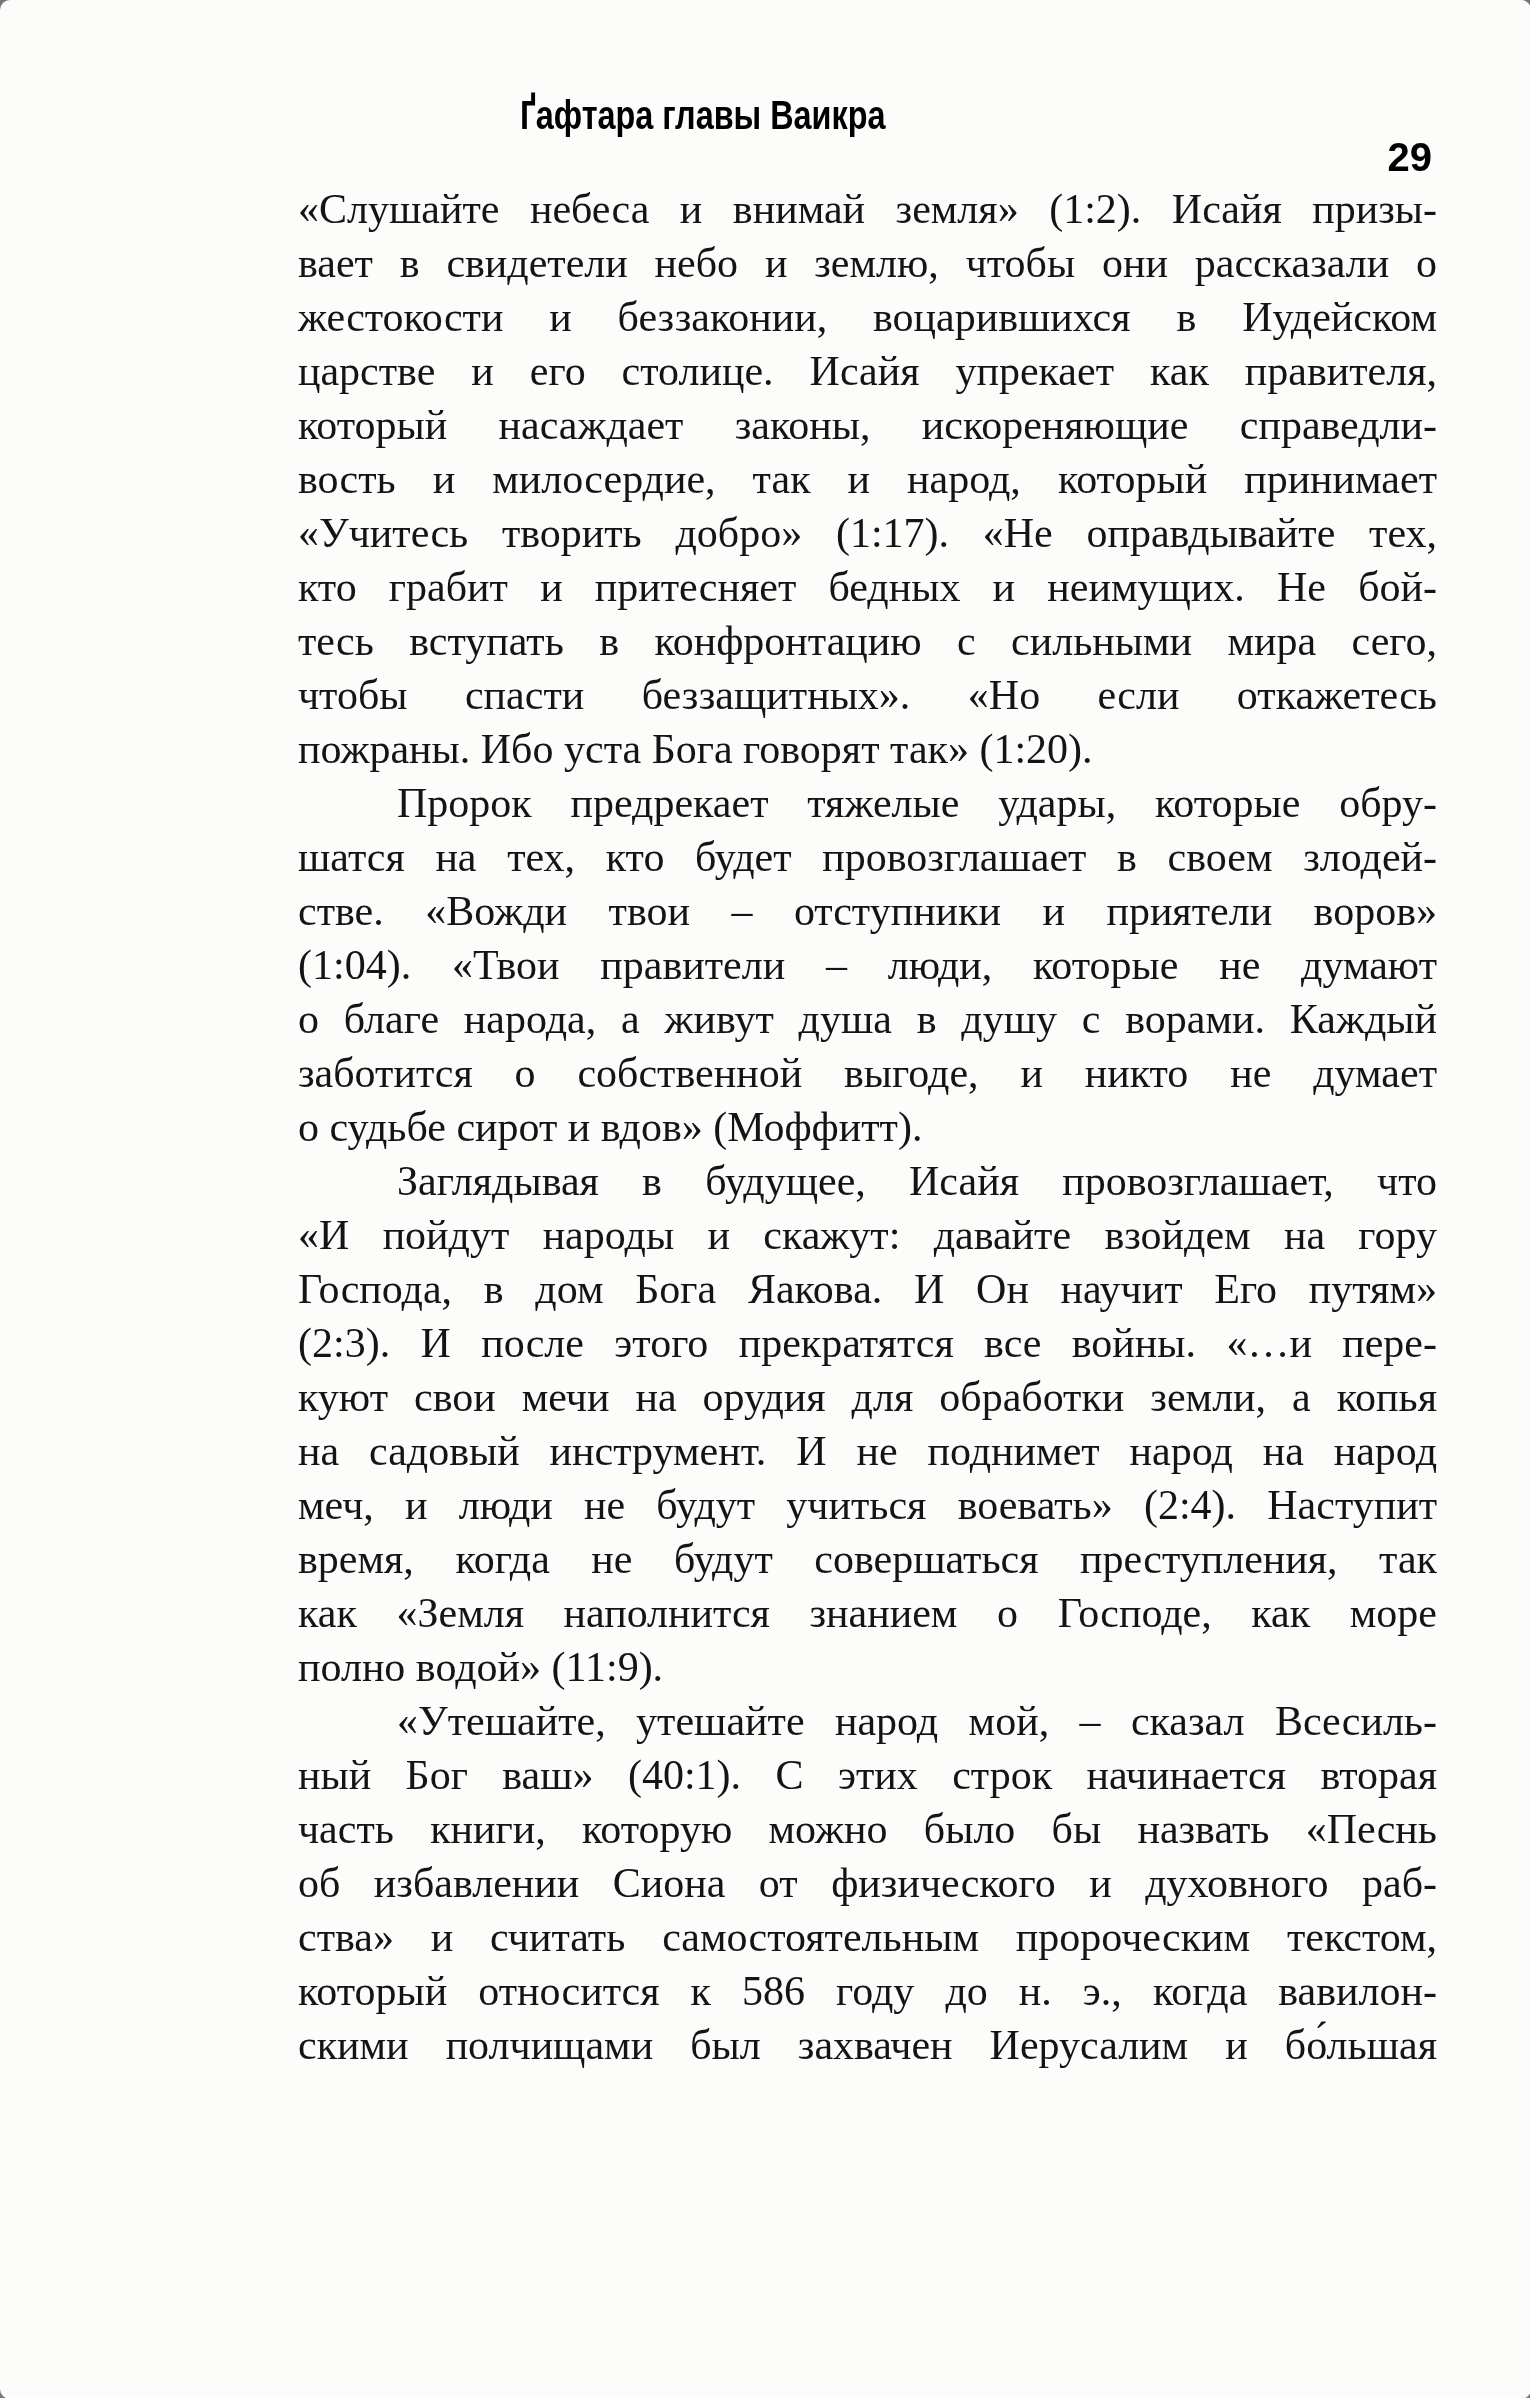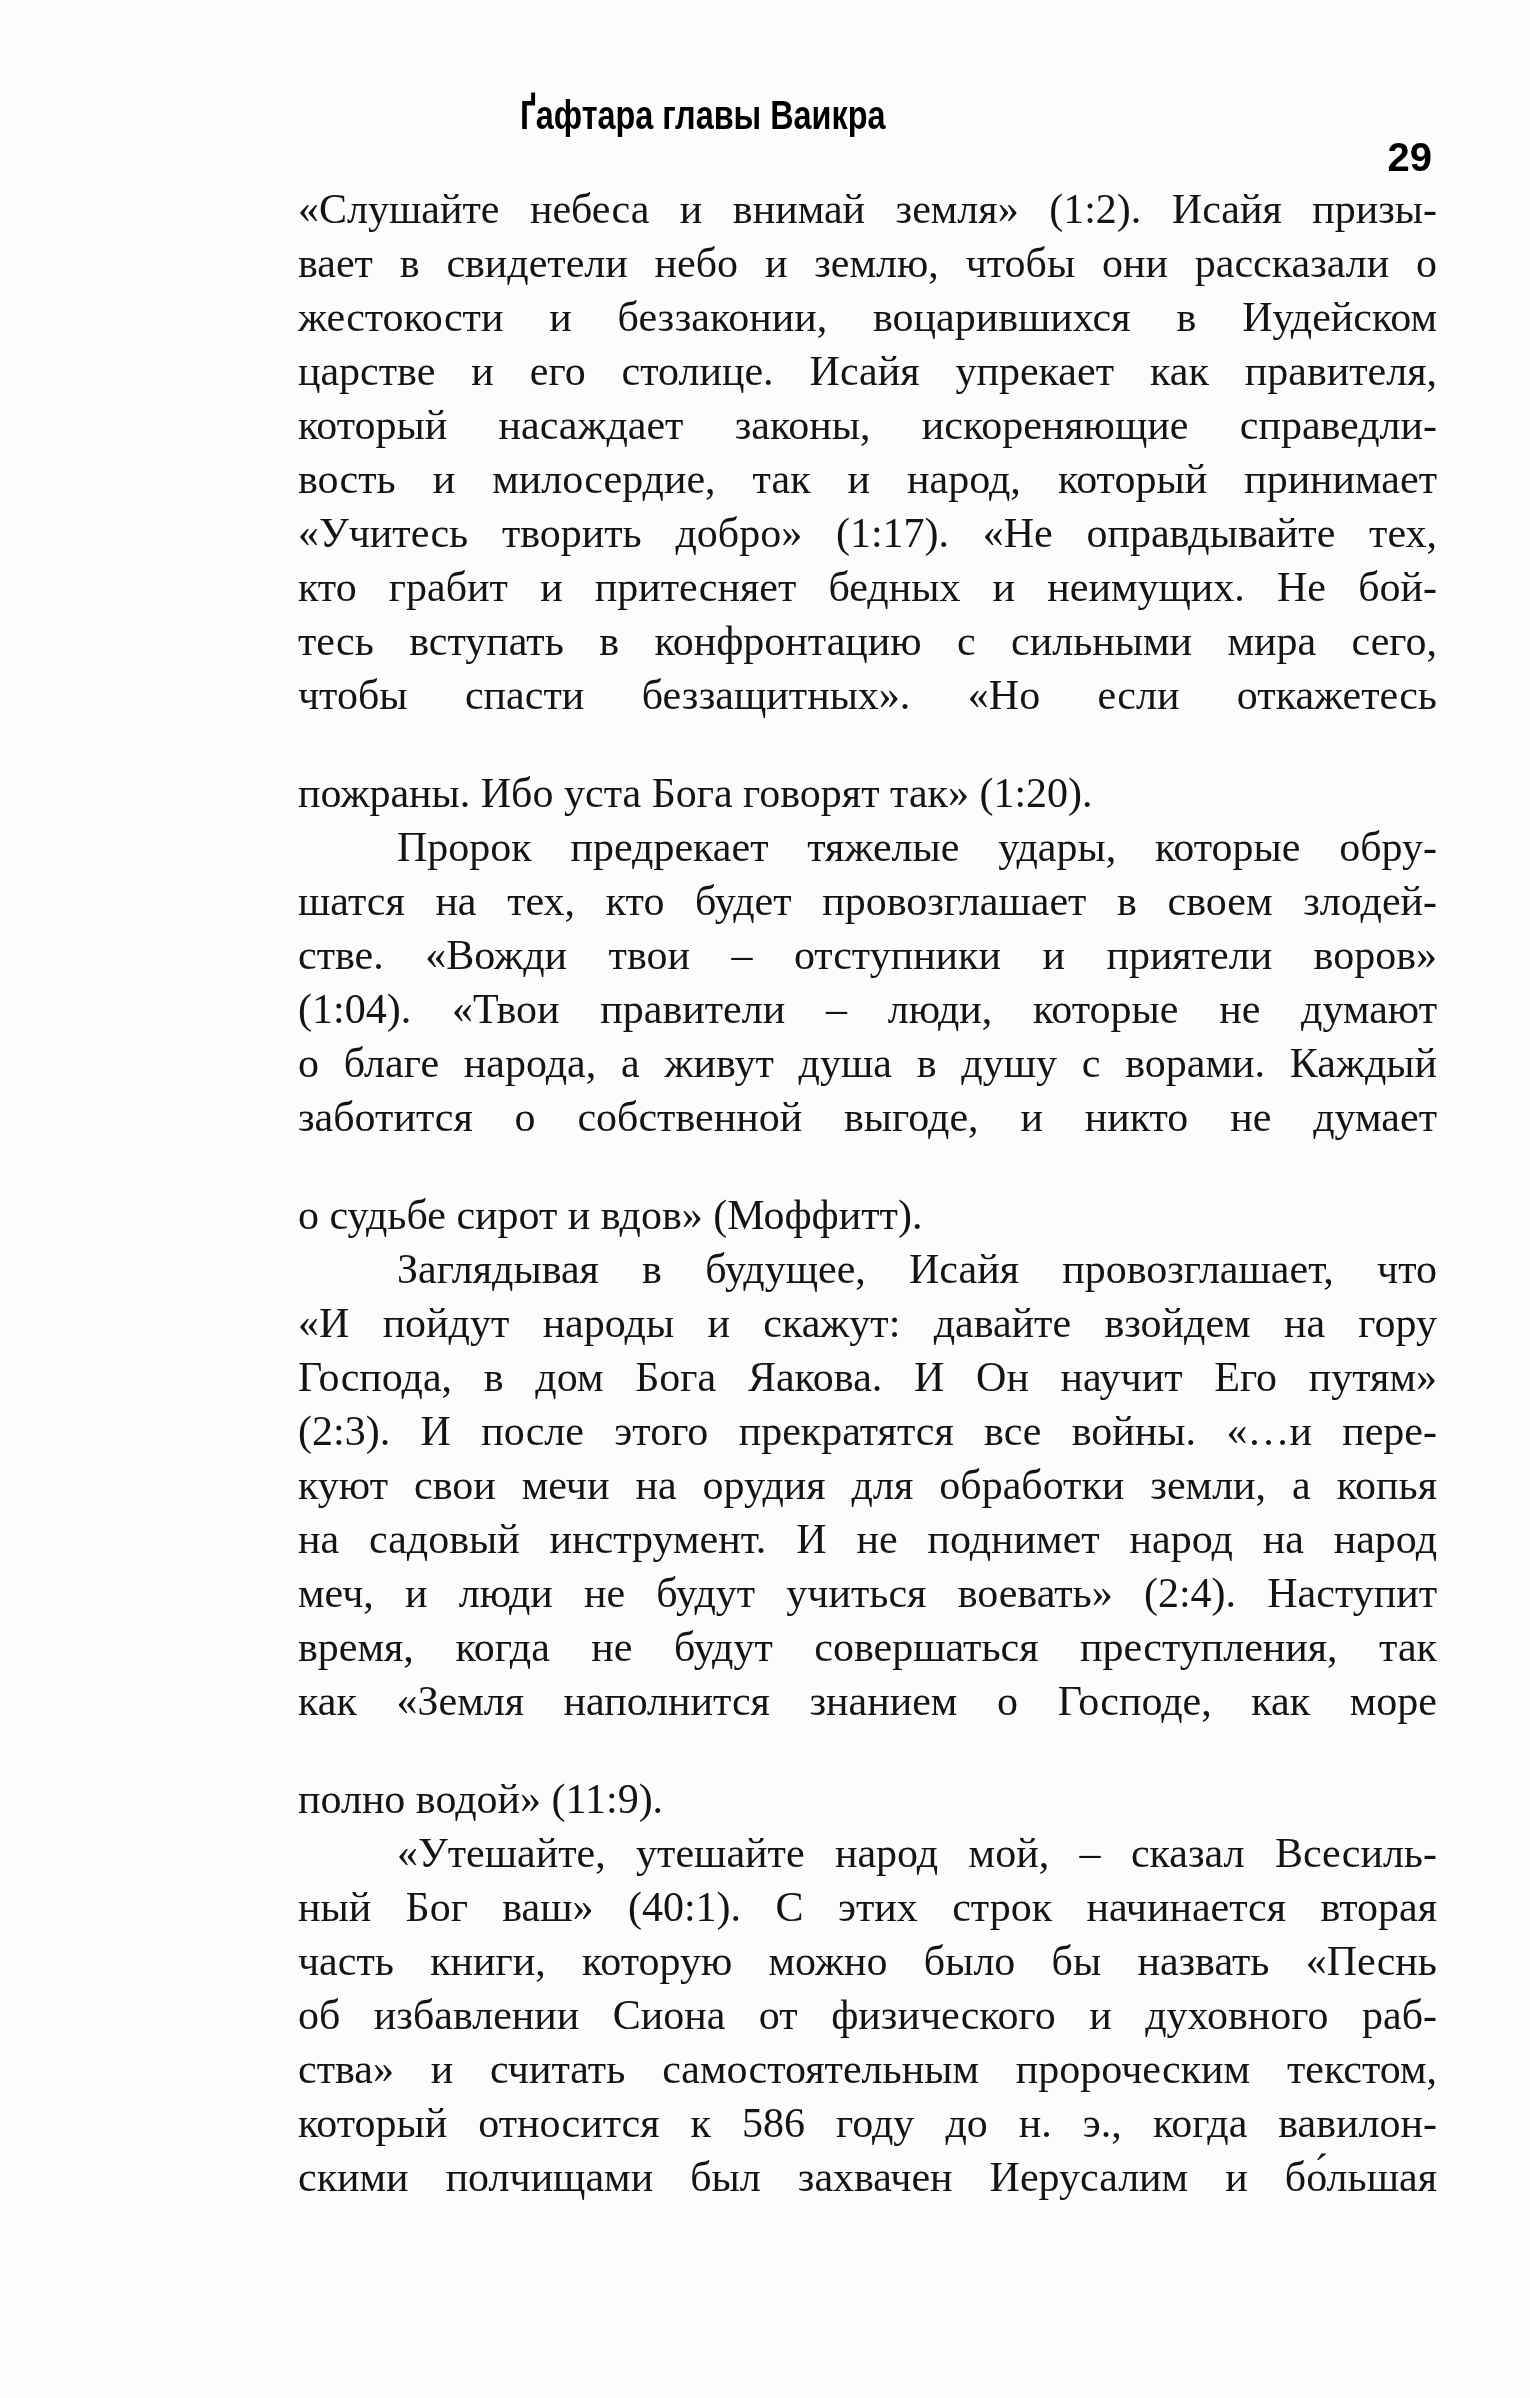--- a/index.html
+++ b/index.html
@@ -3,20 +3,21 @@
 <meta charset="utf-8">
 <style>
   html,body{margin:0;padding:0;background:#777;}
   .page{
     position:relative;
     width:1531px;height:2399px;
     background:#fcfcfb;
     overflow:hidden;
     font-family:"Liberation Serif","DejaVu Serif",serif;
     color:#141414;
+    border-radius:10px;
   }
   .header-title{
     position:absolute;
     top:93px;left:520px;
     font-family:"Liberation Sans","DejaVu Sans",sans-serif;
     font-weight:bold;
     font-size:41px;line-height:45px;
     color:#000;
     white-space:nowrap;
     transform:scaleX(0.79);
@@ -40,21 +41,21 @@
   .line{
     height:54px;
     line-height:54px;
     font-size:42px;
     white-space:nowrap;
     text-align:justify;
     text-align-last:justify;
     text-justify:inter-word;
   }
   .line.indent{ padding-left:99px; }
-  .line.para-end{ text-align-last:left;margin-top:44px; }
+  .line.para-end{ text-align-last:left; }
 </style>
 </head>
 <body>
 
 <div class="page">
   <div class="header-title">Ґафтара главы Ваикра</div>
   <div class="page-number">29</div>
   <div class="body-text">
       <div class="line">«Слушайте небеса и внимай земля» (1:2). Исайя призы-</div>
       <div class="line">вает в свидетели небо и землю, чтобы они рассказали о</div>

